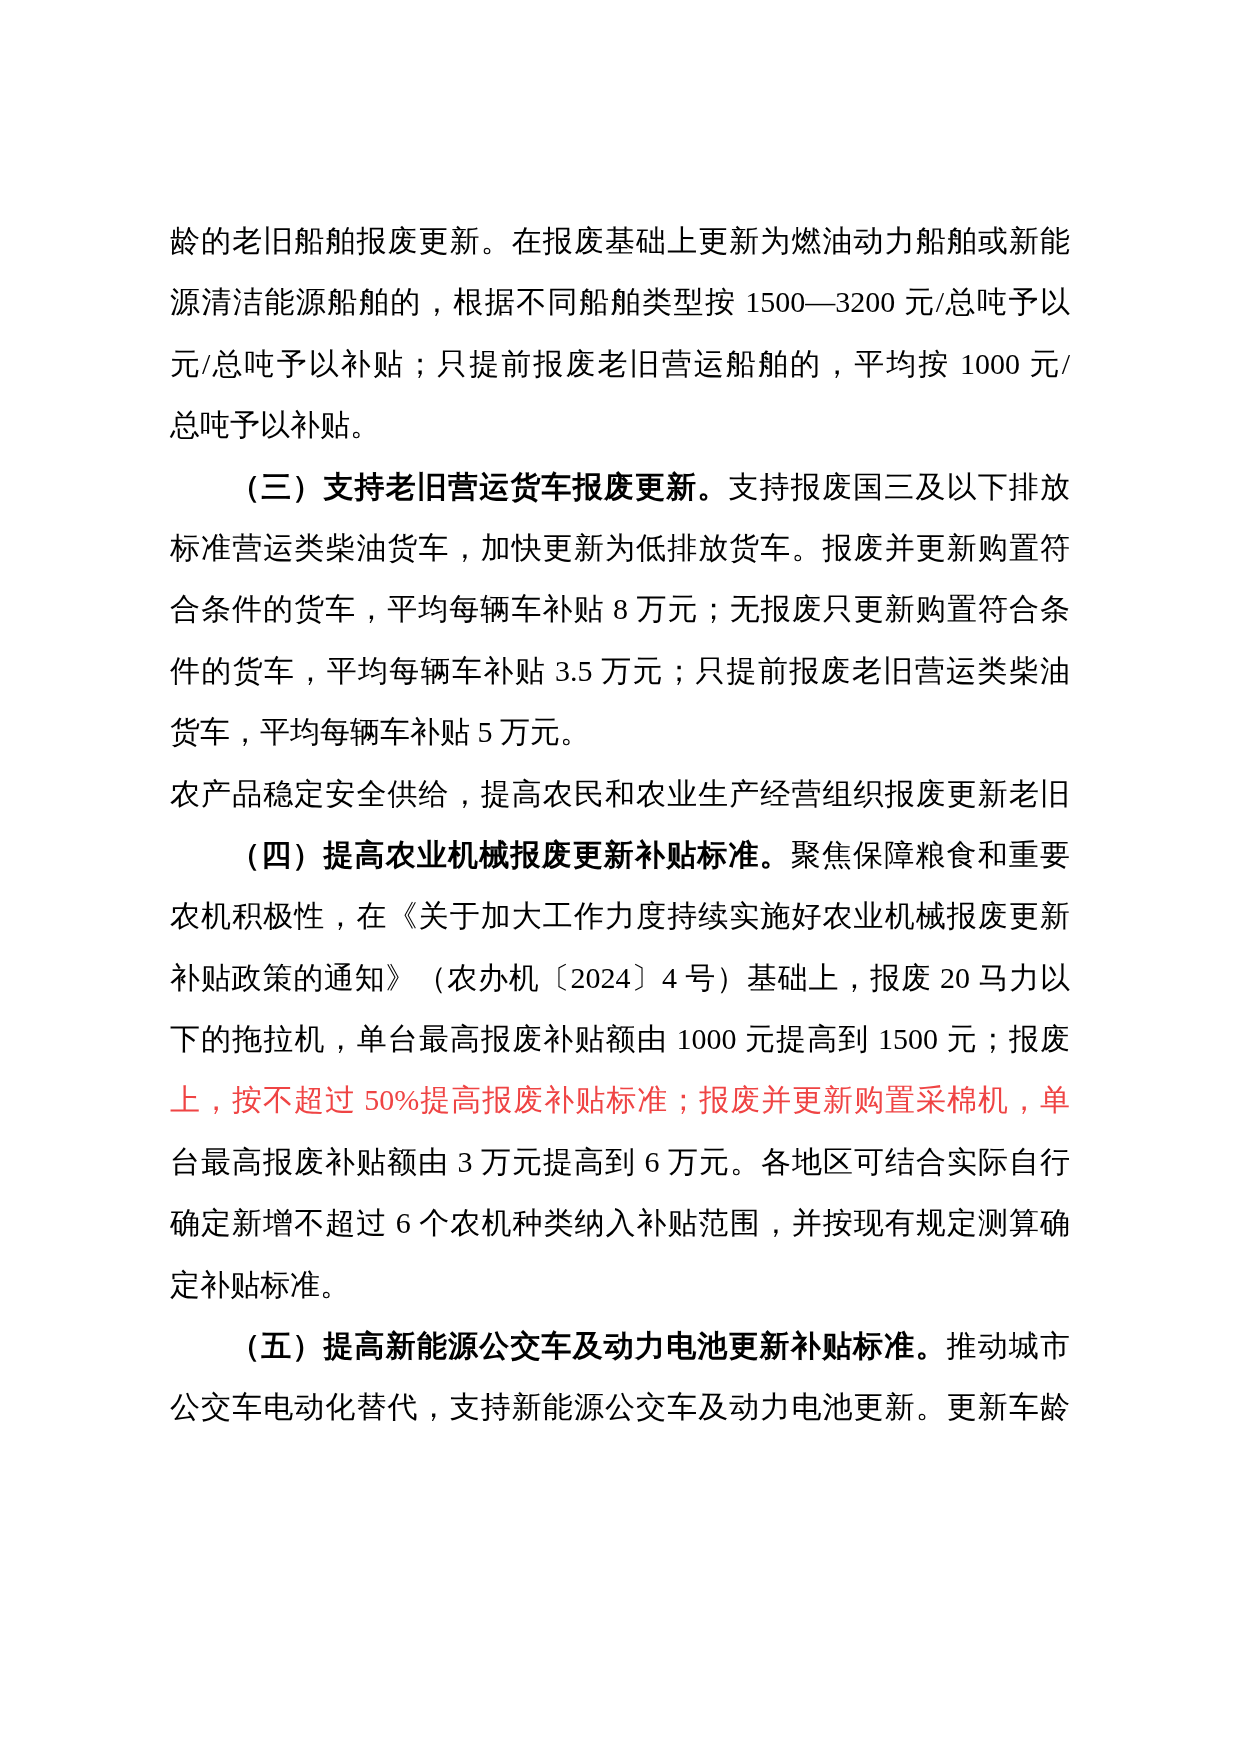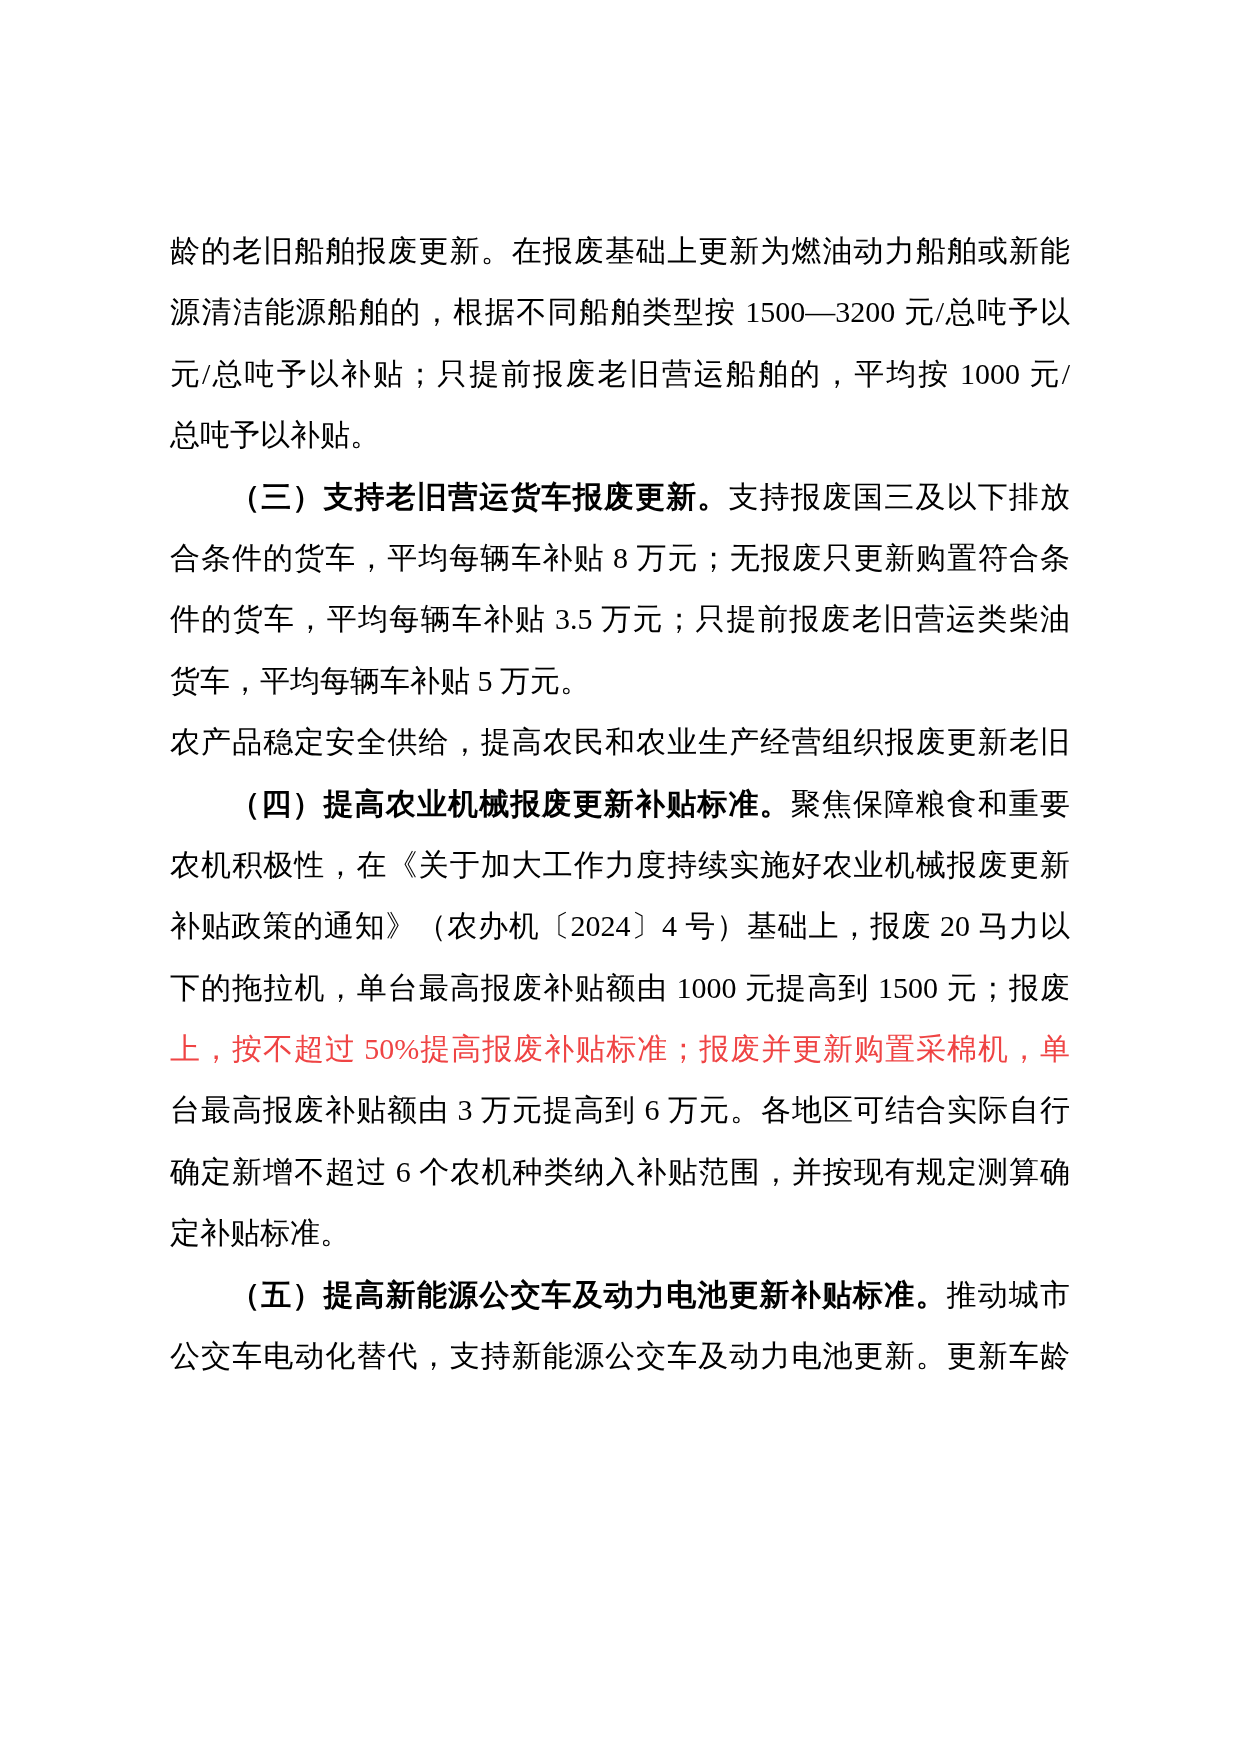--- a/index.html
+++ b/index.html
@@ -11,21 +11,21 @@
     position: relative;
     width: 1240px;
     height: 1753px;
     background: #ffffff;
     overflow: hidden;
     font-family: "Liberation Serif", "DejaVu Serif", serif;
   }
   .text-block {
     position: absolute;
     left: 170px;
-    top: 220px;
+    top: 210px;
     width: 900px;
   }
   .line {
     height: 61.4px;
     line-height: 61.4px;
     font-size: 30px;
     color: #000000;
     text-align: justify;
     text-align-last: justify;
     white-space: normal;
@@ -44,20 +44,21 @@
 </head>
 <body>
 
 <div class="page" style="background: rgb(255, 255, 255);">
   <div class="text-block">
       <div class="line" style="color: rgb(0, 0, 0);">龄的老旧船舶报废更新。在报废基础上更新为燃油动力船舶或新能</div>
       <div class="line" style="color: rgb(0, 0, 0);">源清洁能源船舶的，根据不同船舶类型按 1500—3200 元/总吨予以</div>
       <div class="line" style="color: rgb(0, 0, 0);">元/总吨予以补贴；只提前报废老旧营运船舶的，平均按 1000 元/</div>
       <div class="line end" style="color: rgb(0, 0, 0);">总吨予以补贴。</div>
       <div class="line indent" style="color: rgb(0, 0, 0);"><span class="lead">（三）支持老旧营运货车报废更新。</span>支持报废国三及以下排放</div>
+      <div class="line" style="color: rgb(0, 0, 0);">标准营运类柴油货车，加快更新为低排放货车。报废并更新购置符</div>
       <div class="line" style="color: rgb(0, 0, 0);">合条件的货车，平均每辆车补贴 8 万元；无报废只更新购置符合条</div>
       <div class="line" style="color: rgb(0, 0, 0);">件的货车，平均每辆车补贴 3.5 万元；只提前报废老旧营运类柴油</div>
       <div class="line end" style="color: rgb(0, 0, 0);">货车，平均每辆车补贴 5 万元。</div>
       <div class="line" style="color: rgb(0, 0, 0);">农产品稳定安全供给，提高农民和农业生产经营组织报废更新老旧</div>
       <div class="line indent" style="color: rgb(0, 0, 0);"><span class="lead">（四）提高农业机械报废更新补贴标准。</span>聚焦保障粮食和重要</div>
       <div class="line" style="color: rgb(0, 0, 0);">农机积极性，在《关于加大工作力度持续实施好农业机械报废更新</div>
       <div class="line" style="color: rgb(0, 0, 0);">补贴政策的通知》（农办机〔2024〕4 号）基础上，报废 20 马力以</div>
       <div class="line" style="color: rgb(0, 0, 0);">下的拖拉机，单台最高报废补贴额由 1000 元提高到 1500 元；报废</div>
       <div class="line" style="color: #ef4444;">上，按不超过 50%提高报废补贴标准；报废并更新购置采棉机，单</div>
       <div class="line" style="color: rgb(0, 0, 0);">台最高报废补贴额由 3 万元提高到 6 万元。各地区可结合实际自行</div>

